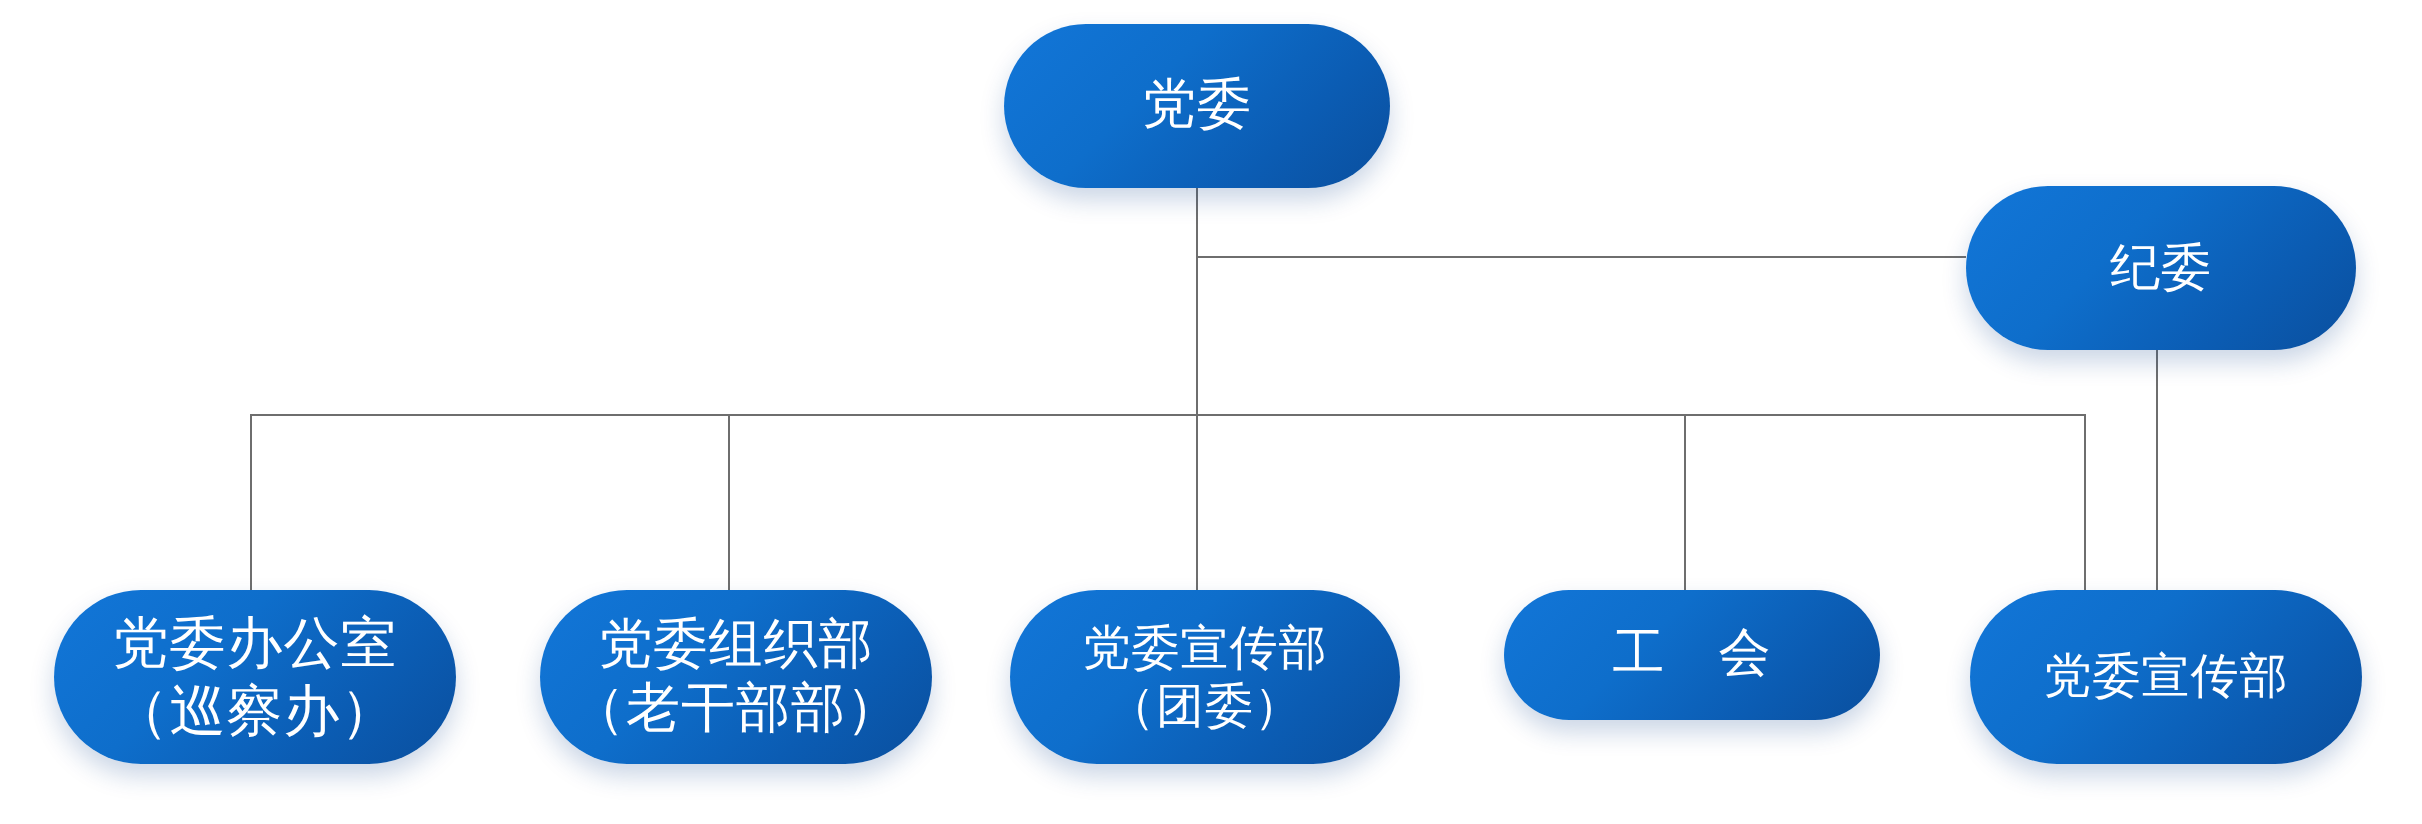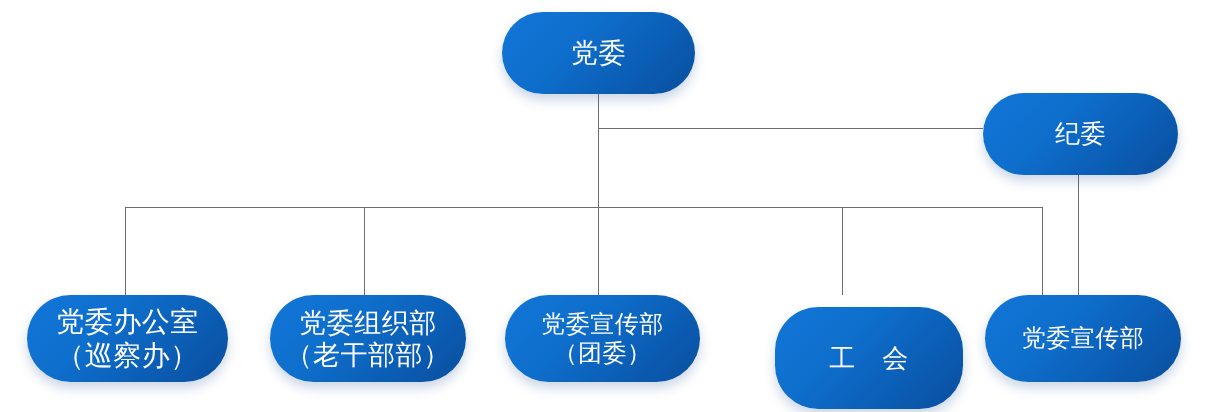--- a/index.html
+++ b/index.html
@@ -66,16 +66,16 @@
     </div>
   <div id="node-layer">
       <div class="node" style="left: 502px; top: 12px; width: 193px; height: 82px; border-radius: 41px; font-size: 27px; color: rgb(255, 255, 255);"><span class="label">党委</span></div>
       <div class="node" style="left: 983px; top: 93px; width: 195px; height: 82px; border-radius: 41px; font-size: 25px; color: rgb(255, 255, 255); justify-content: flex-end;"><span class="label">纪委</span></div>
       <div class="node" style="left: 27px; top: 295px; width: 201px; height: 87px; border-radius: 43.5px; font-size: 28px; color: rgb(255, 255, 255);"><span class="label">党委办公室
 （巡察办）</span></div>
       <div class="node" style="left: 270px; top: 295px; width: 196px; height: 87px; border-radius: 43.5px; font-size: 27px; color: rgb(255, 255, 255);"><span class="label">党委组织部
 （老干部部）</span></div>
       <div class="node" style="left: 505px; top: 295px; width: 195px; height: 87px; border-radius: 43.5px; font-size: 24px; color: rgb(255, 255, 255);"><span class="label">党委宣传部
 （团委）</span></div>
-      <div class="node" style="left: 775px; top: 295px; width: 188px; height: 102px; border-radius: 43.5px; font-size: 26px; color: rgb(255, 255, 255); margin-top: 12px;"><span class="label">工　会</span></div>
+      <div class="node" style="left: 752px; top: 295px; width: 188px; height: 65px; border-radius: 43.5px; font-size: 26px; color: rgb(255, 255, 255);"><span class="label">工　会</span></div>
       <div class="node" style="left: 985px; top: 295px; width: 196px; height: 87px; border-radius: 43.5px; font-size: 24px; color: rgb(255, 255, 255);"><span class="label">党委宣传部</span></div>
     </div>
 </div>
 
 </body></html>

